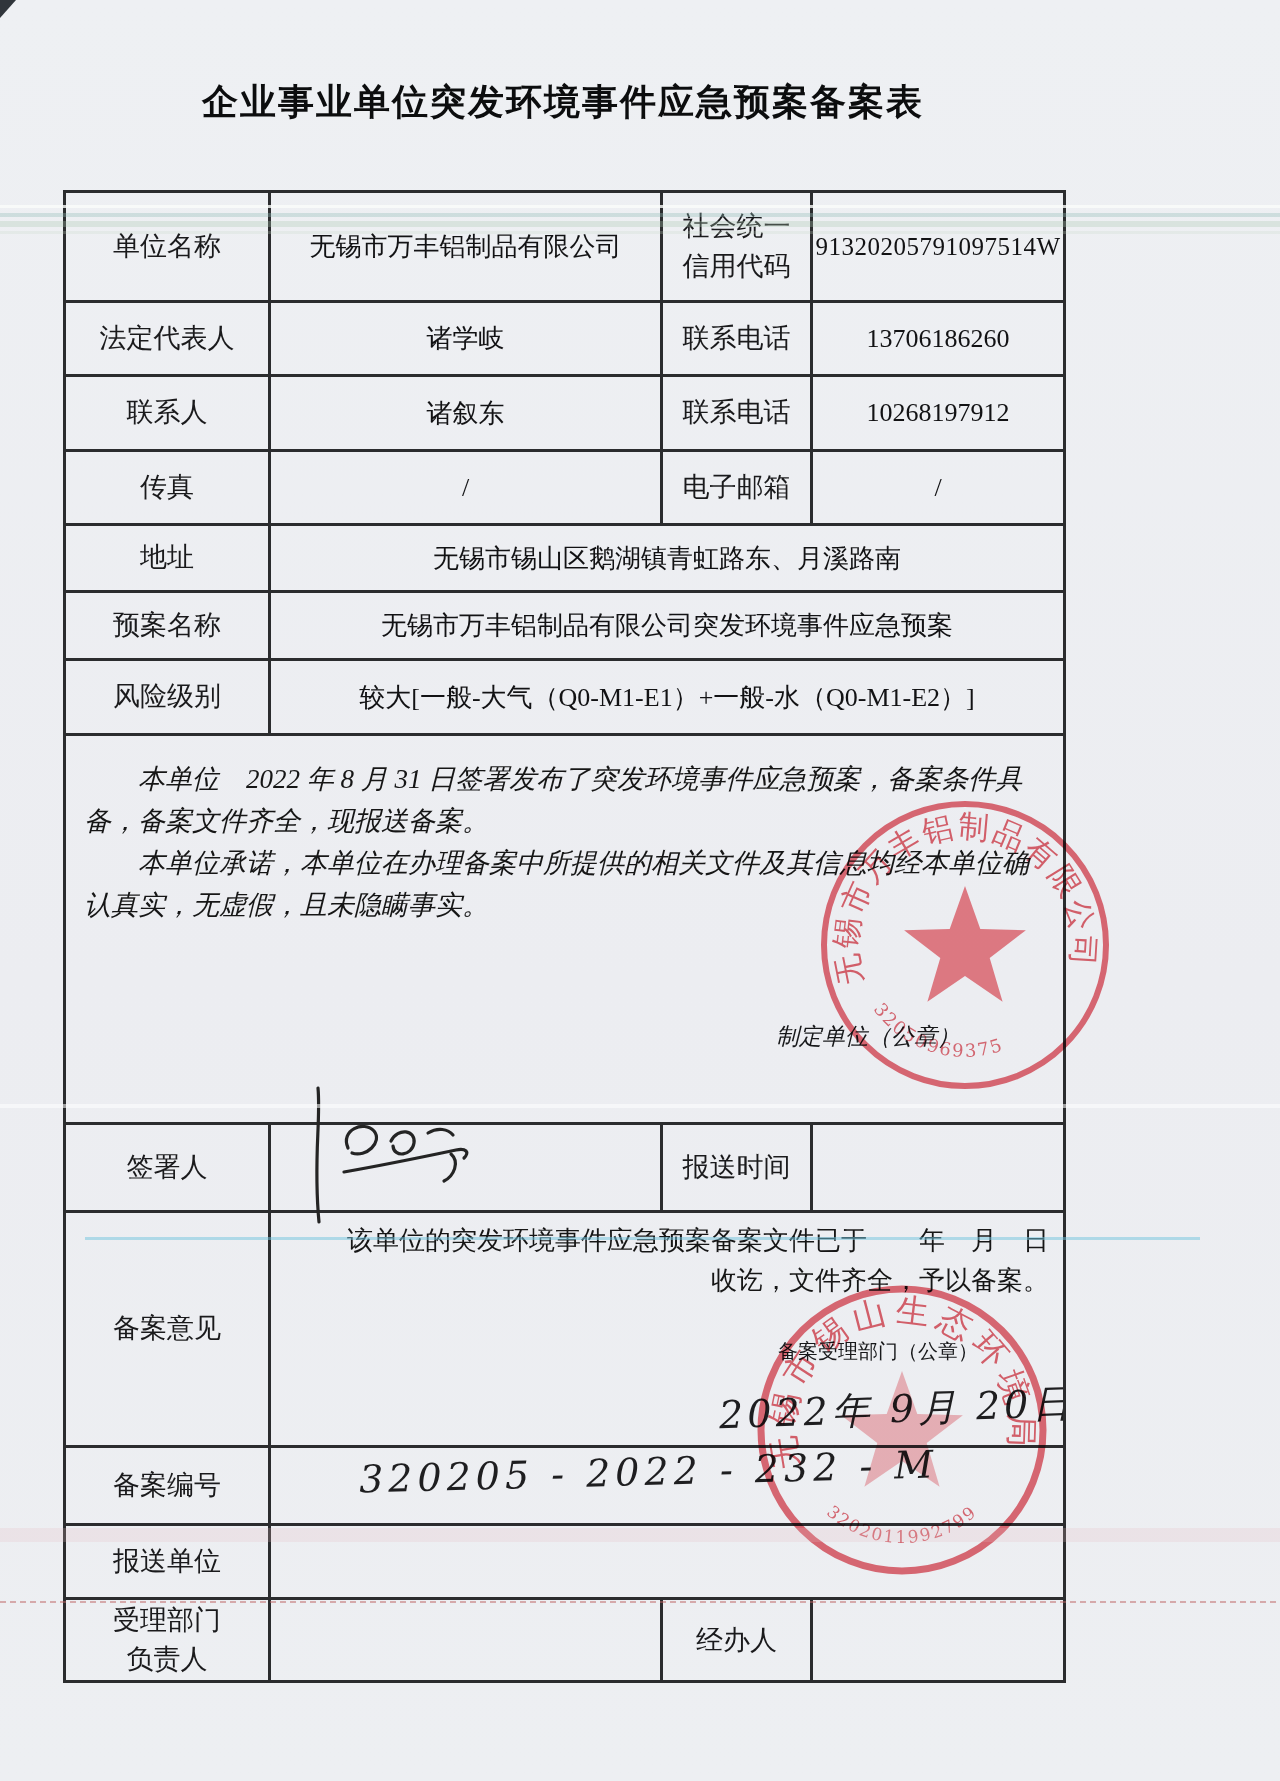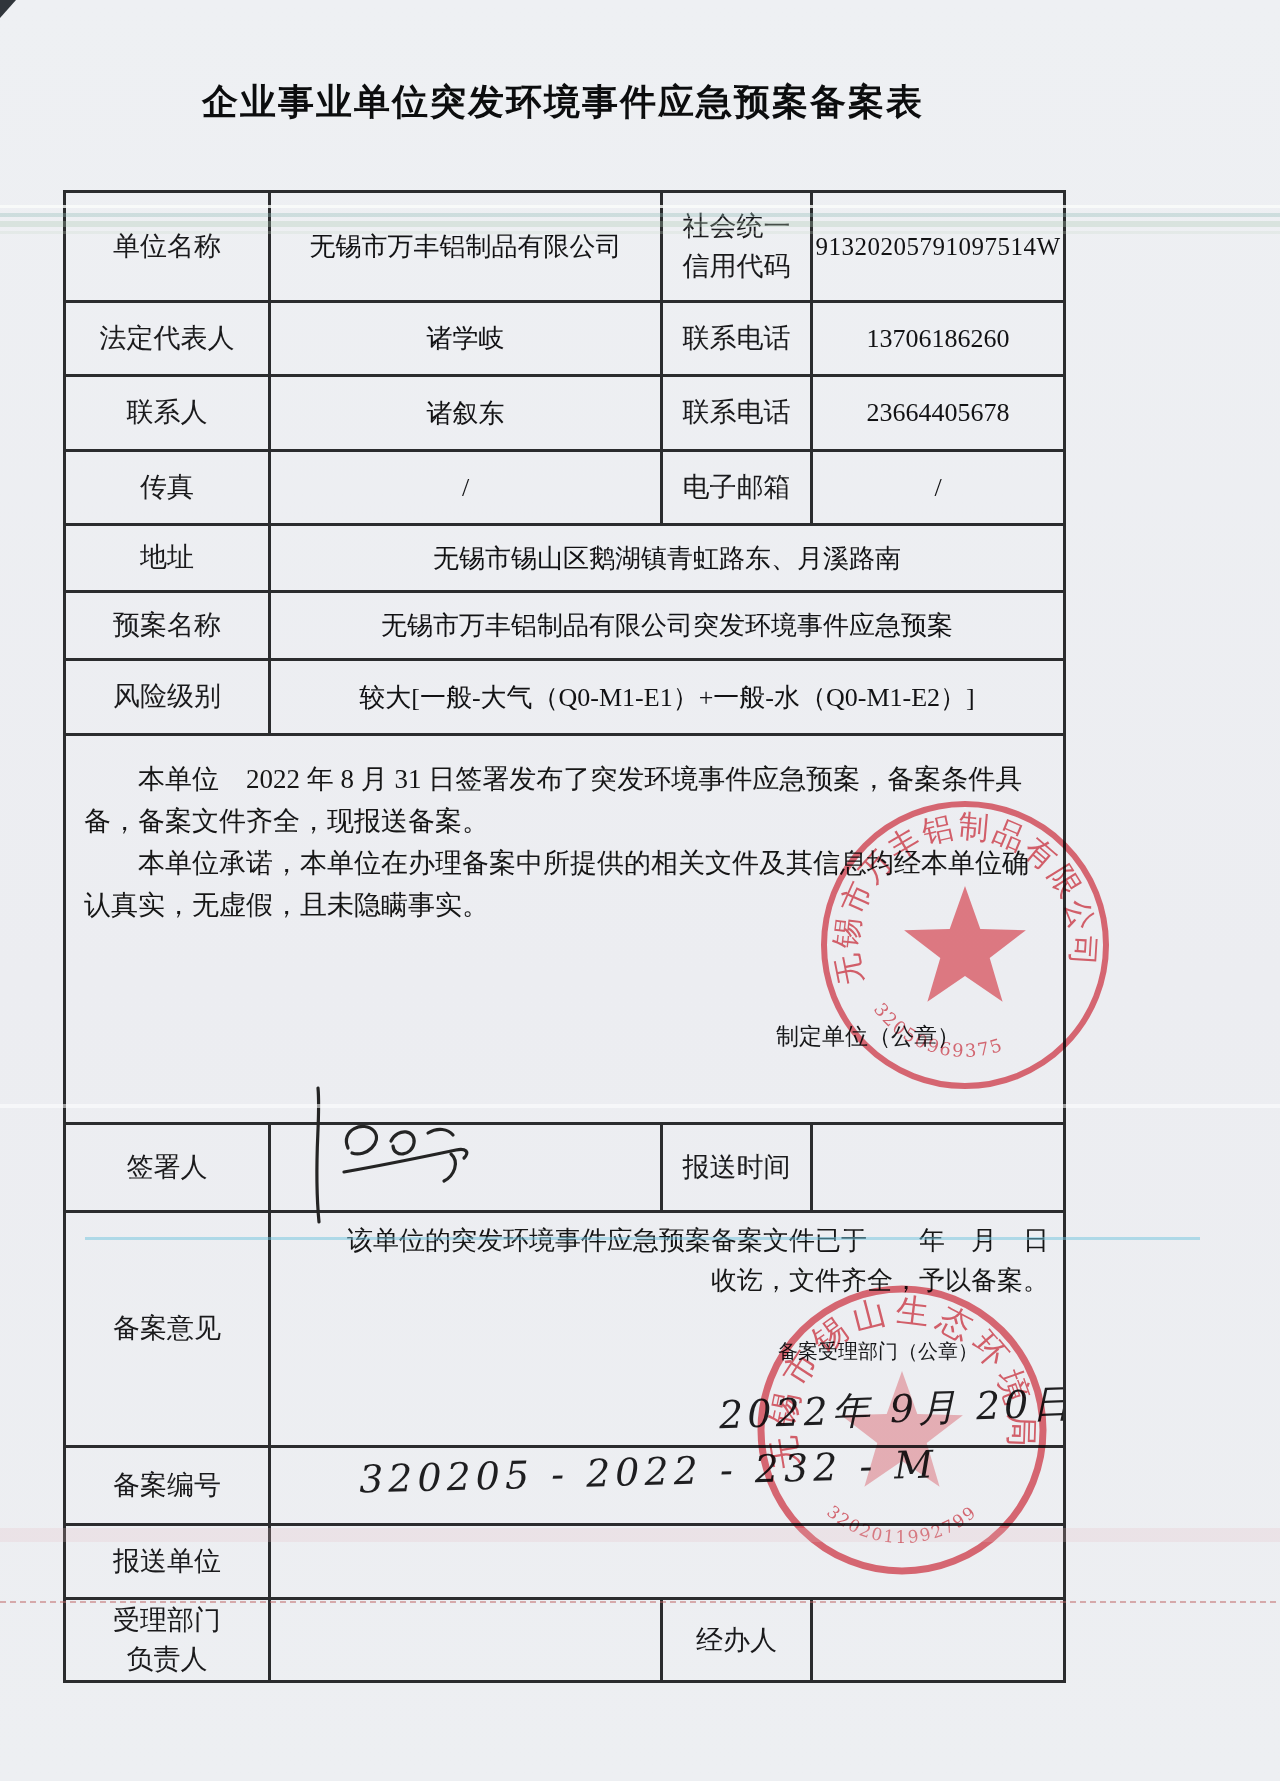--- a/index.html
+++ b/index.html
@@ -17,21 +17,21 @@
   }
   table.filing { position:absolute; left:63px; top:190px; width:1000px;
     border-collapse:collapse; table-layout:fixed; z-index:3; }
   table.filing td { border:3px solid #2b2c2e; overflow:hidden; }
   .lbl { text-align:center; font-size:27px; color:#1a1a1c; line-height:1.45; }
   .pre { white-space:pre-line; }
   .val { text-align:center; font-size:26px; color:#121214; }
   .code { font-size:25px; letter-spacing:0.5px; }
   tr.r1 { height:110px; } tr.r2 { height:74px; } tr.r3 { height:75px;padding-left:20px; }
   tr.r4 { height:74px;margin-top:34px; } tr.r5 { height:67px; } tr.r6 { height:68px; }
-  tr.r7 { height:75px; } tr.r8 { height:389px; } tr.r9 { height:88px; }
+  tr.r7 { height:75px; } tr.r8 { height:389px;font-style:italic; } tr.r9 { height:88px; }
   tr.r10 { height:235px; } tr.r11 { height:78px; } tr.r12 { height:74px; }
   tr.r13 { height:75px; }
   td.decl { position:relative; vertical-align:top; padding:22px 18px 0 18px;
     font-size:27px; line-height:42px; }
   td.decl p { margin:0; text-indent:2em; }
   .seal-caption { position:absolute; left:710px; top:280px; font-size:23px; color:#17181a; }
   td.opinion-body { position:relative; vertical-align:top; padding:8px 14px 0 14px;
     font-size:26px; line-height:40px; }
   td.opinion-body p { margin:0; text-indent:2em;text-align:right; }
   .dept-caption { position:absolute; left:507px; top:118px; font-size:20px; color:#17181a; }
@@ -87,21 +87,21 @@
     <tr class="r2">
       <td class="lbl">法定代表人</td>
       <td class="val">诸学岐</td>
       <td class="lbl">联系电话</td>
       <td class="val">13706186260</td>
     </tr>
     <tr class="r3">
       <td class="lbl">联系人</td>
       <td class="val">诸叙东</td>
       <td class="lbl">联系电话</td>
-      <td class="val">23664405678</td>
+      <td class="val">10268197912</td>
     </tr>
     <tr class="r4">
       <td class="lbl">传真</td>
       <td class="val">/</td>
       <td class="lbl">电子邮箱</td>
       <td class="val">/</td>
     </tr>
     <tr class="r5">
       <td class="lbl">地址</td>
       <td class="val" colspan="3">无锡市锡山区鹅湖镇青虹路东、月溪路南</td>

